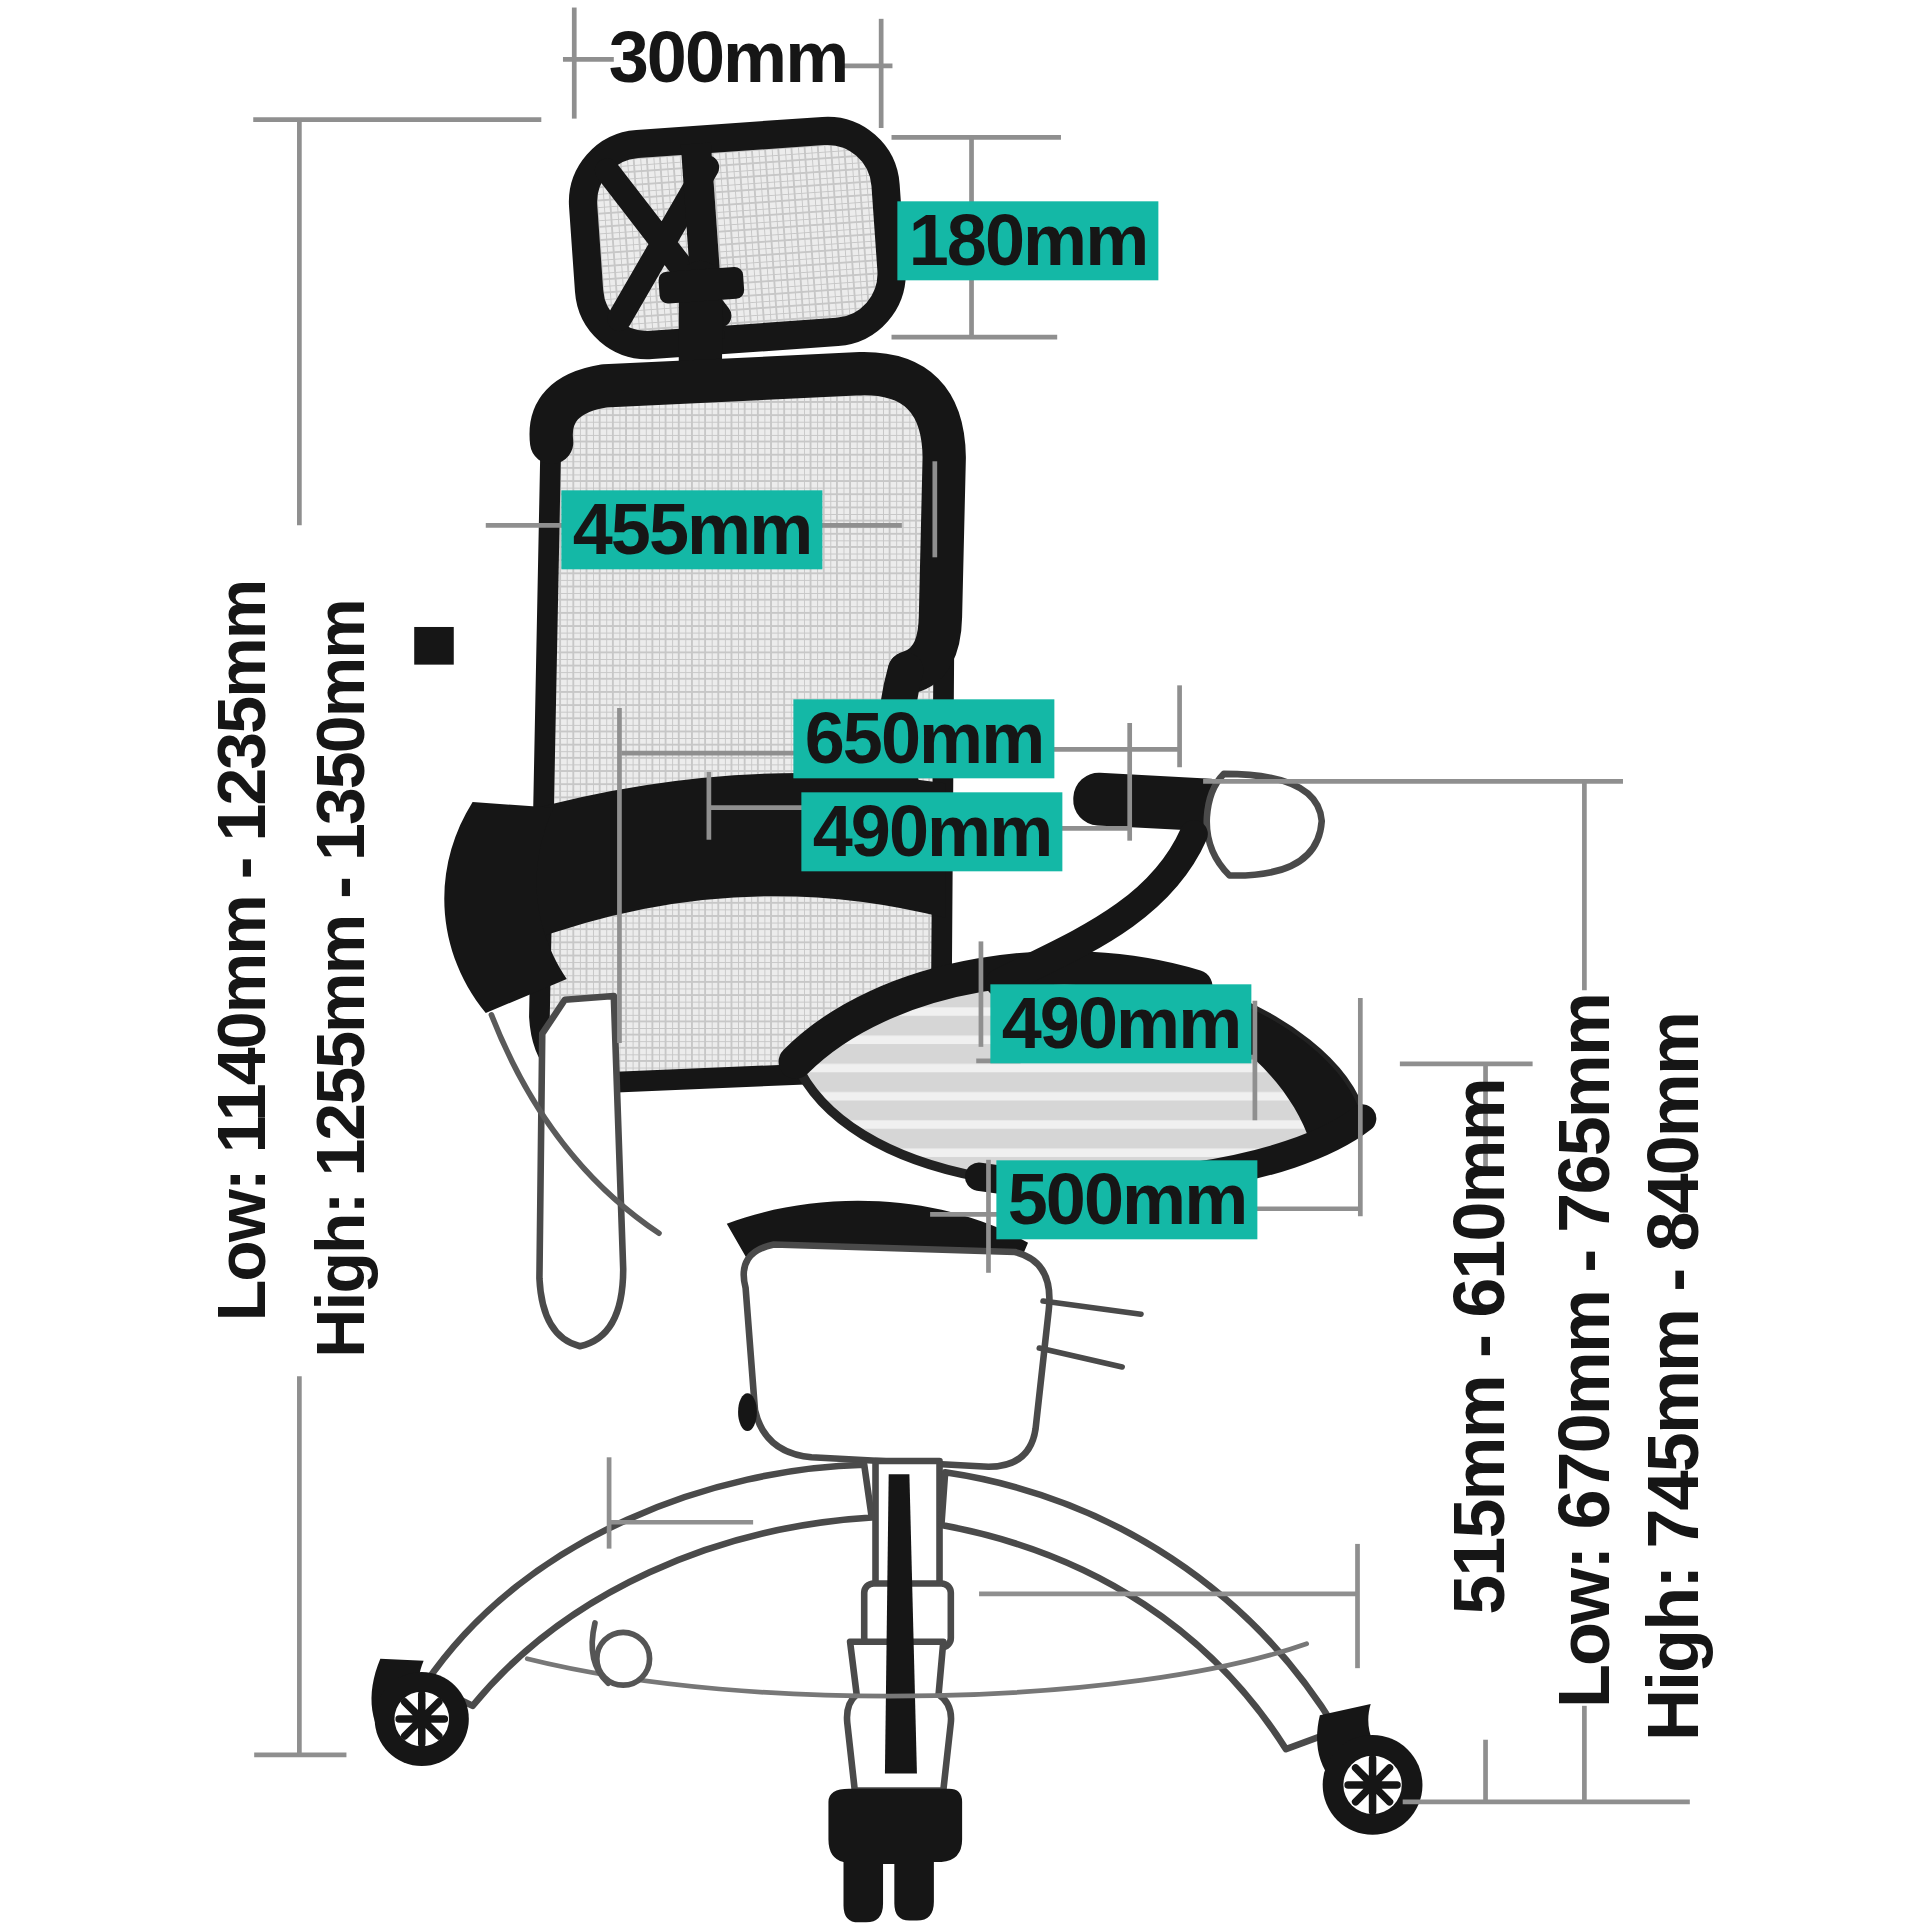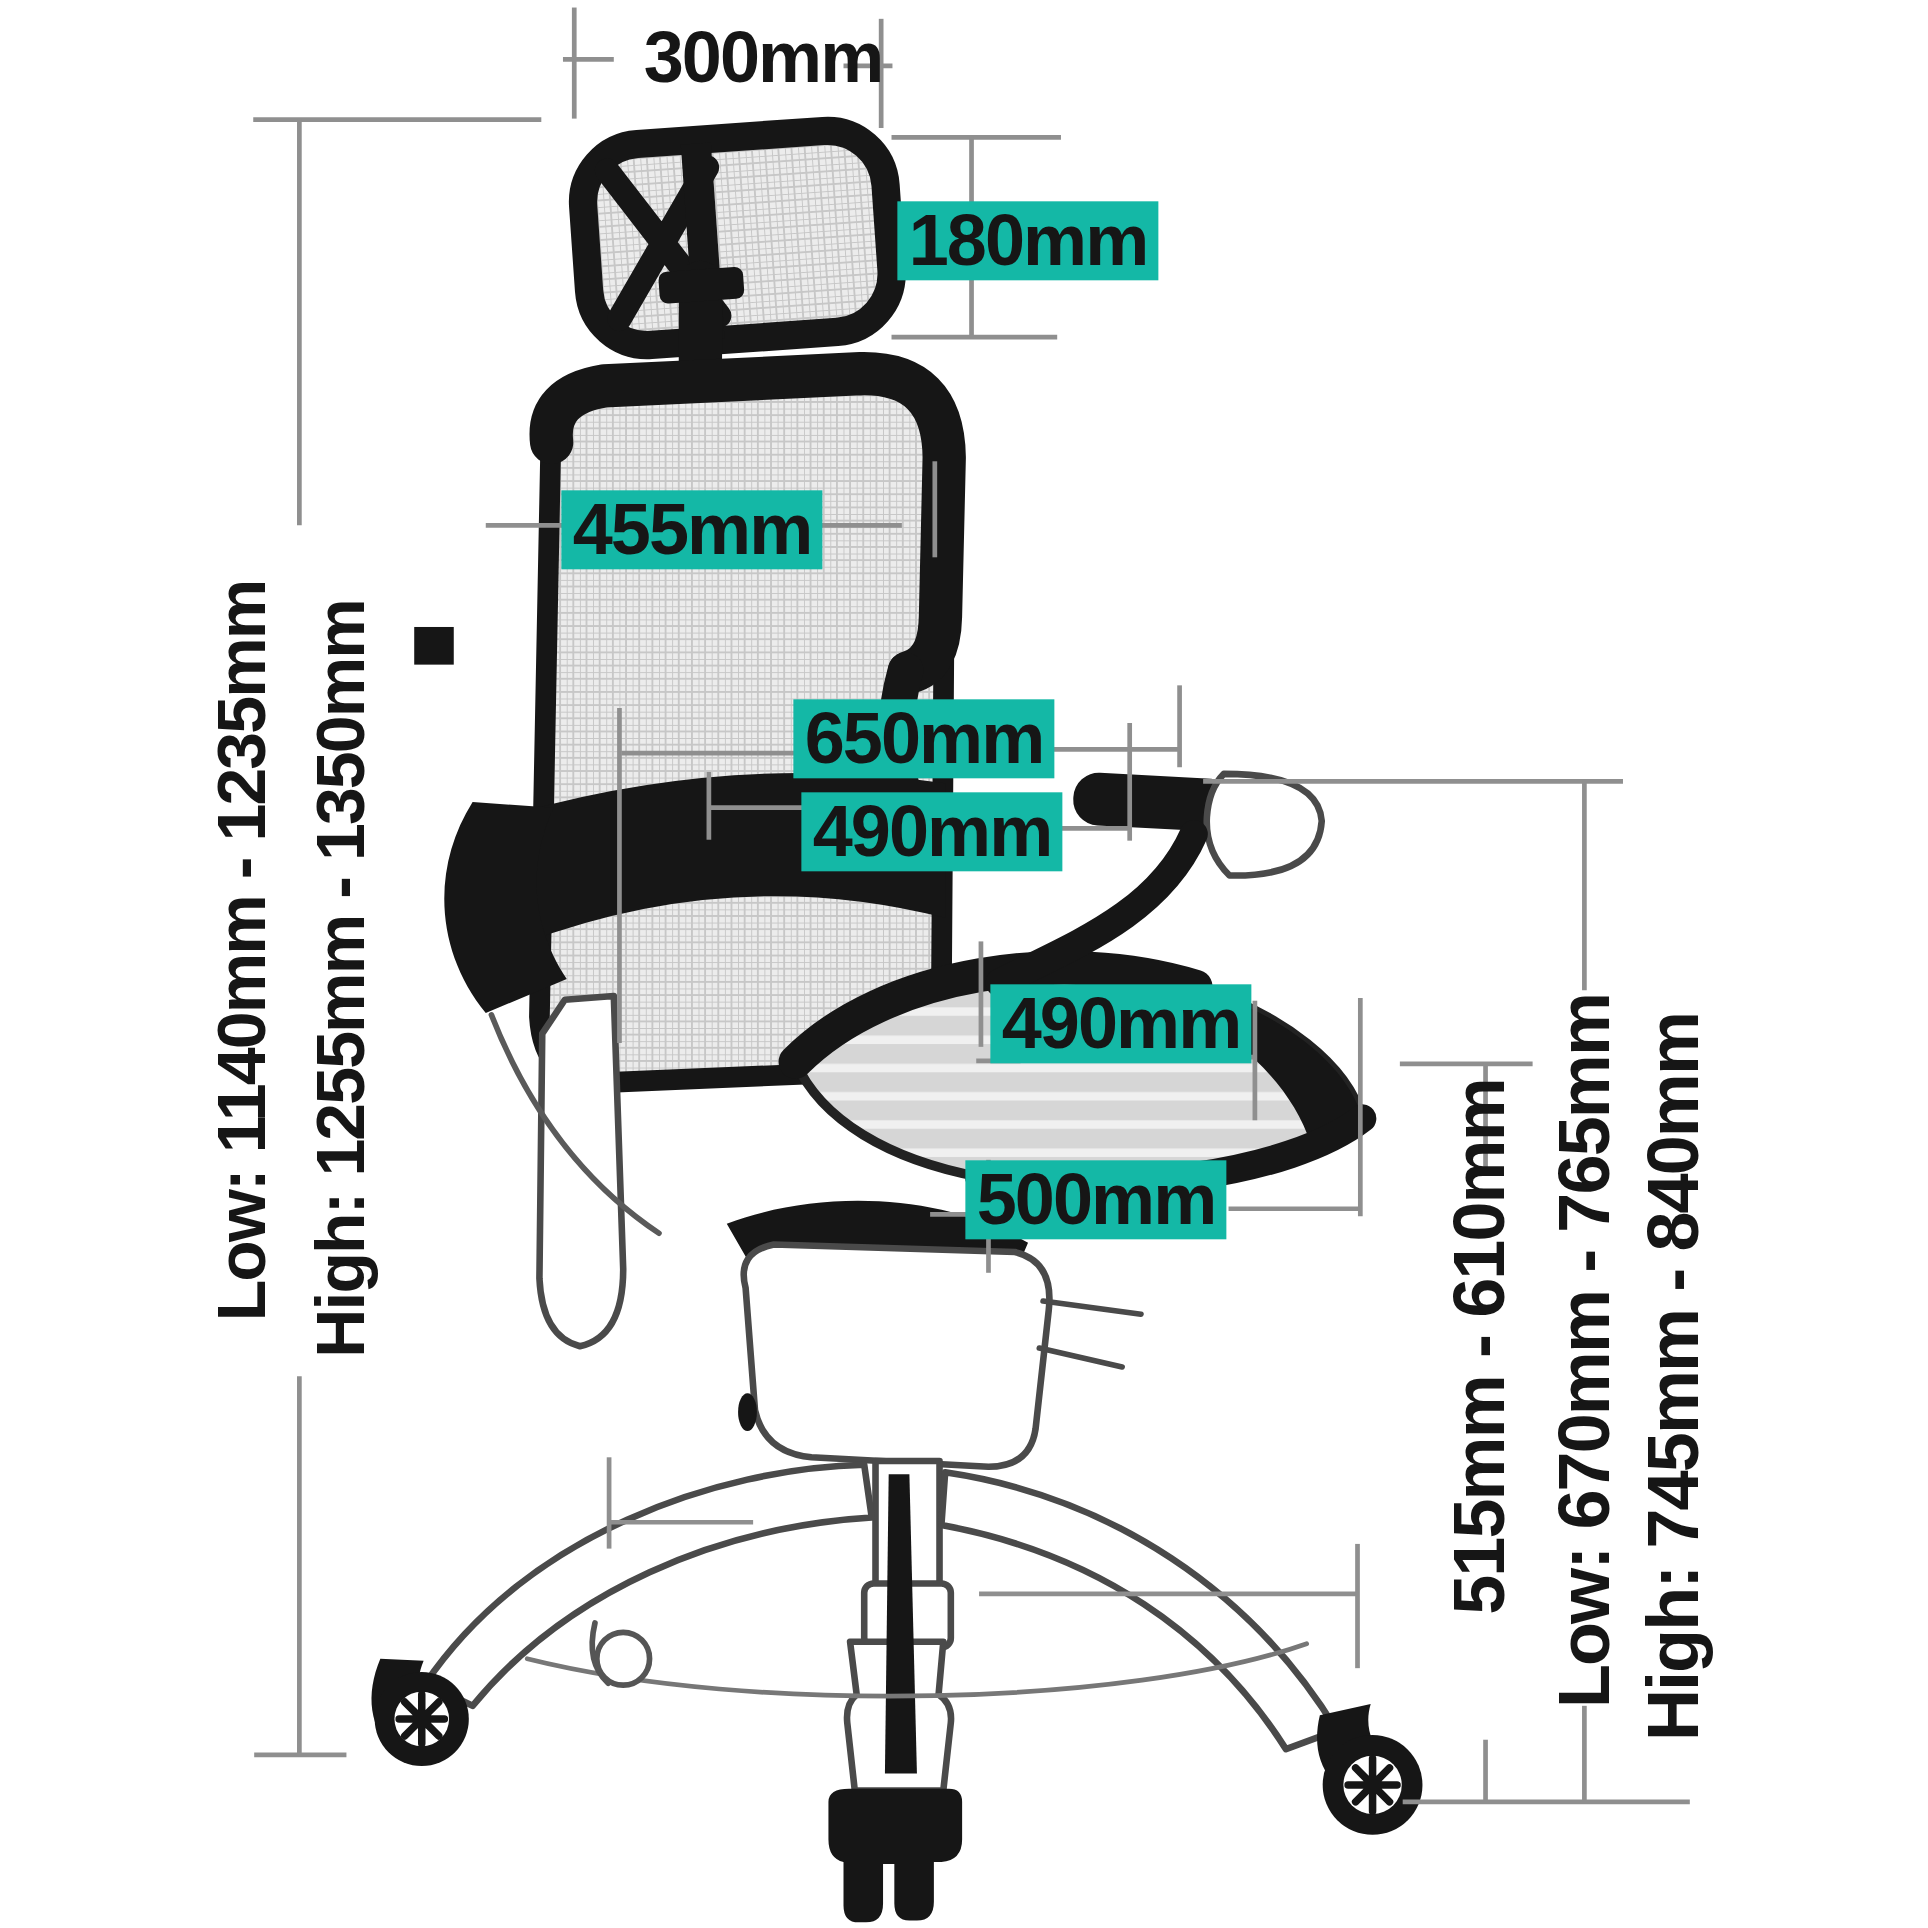--- a/index.html
+++ b/index.html
@@ -185,33 +185,33 @@
 
       <g>
         <path d="M647 1548 L647 1645"></path>
         <path d="M647 1617 L800 1617"></path>
         <path d="M1040 1693 L1442 1693"></path>
         <path d="M1442 1640 L1442 1772"></path>
       </g>
     </g>
   </svg>
 
-  <div class="dim" style="left:728px;top:58px;margin-left:35px;">300mm</div>
+  <div class="dim" style="left:728px;top:58px;">300mm</div>
 
   <div class="dim boxed" style="left:1028px;top:241px;">180mm</div>
 
   <div class="dim boxed" style="left:692px;top:530px;">455mm</div>
 
   <div class="dim boxed" style="left:924px;top:739px;">650mm</div>
 
   <div class="dim boxed" style="left:932px;top:832px;">490mm</div>
 
   <div class="dim boxed" style="left:1121px;top:1024px;">490mm</div>
 
-  <div class="dim boxed" style="left:1096px;top:1200px;">500mm</div>
+  <div class="dim boxed" style="left:1127px;top:1200px;">500mm</div>
 
 
   <div class="dim vert vleft" style="left:242px;top:951px;">Low: 1140mm - 1235mm</div>
 
   <div class="dim vert vleft" style="left:341px;top:979px;">High: 1255mm - 1350mm</div>
 
   <div class="dim vert vright" style="left:1480px;top:1347px;">515mm - 610mm</div>
 
   <div class="dim vert vright" style="left:1585px;top:1351px;">Low: 670mm - 765mm</div>
 

